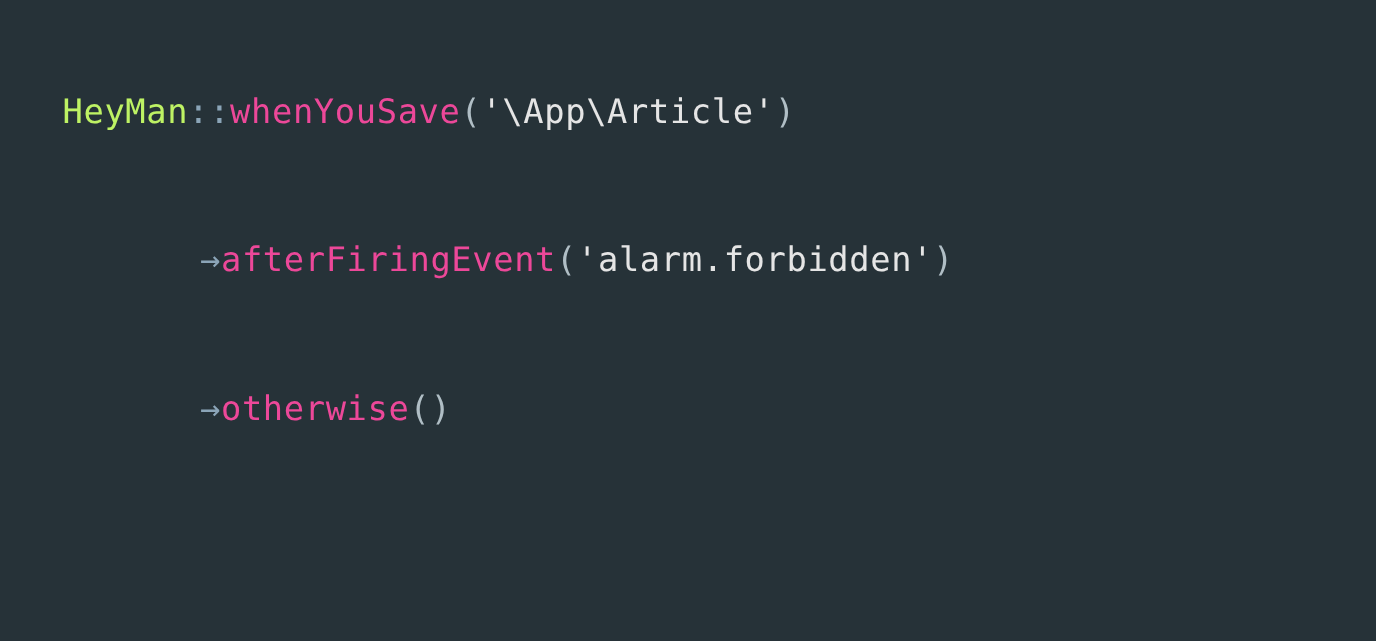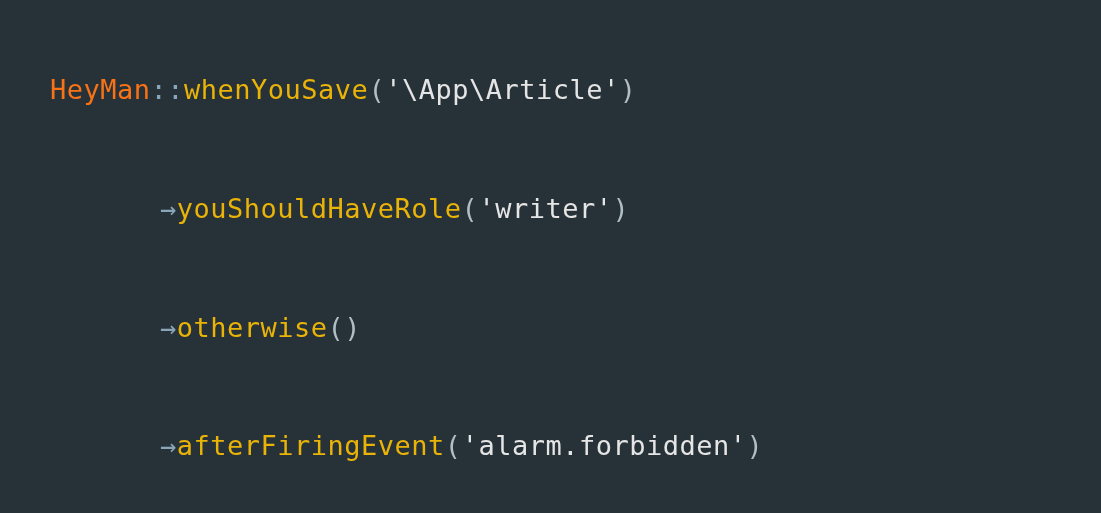--- a/index.html
+++ b/index.html
@@ -16,43 +16,42 @@
       padding: 60px 50px;
       letter-spacing: 0.5px;
     }
     .code-block {
       line-height: 2.2;
     }
     .line {
       white-space: pre;
     }
     .class-name {
-      color: #f97316;
+      color: #bef264;
     }
     .scope-resolution {
       color: #8ba5b8;
     }
     .method-name {
-      color: #eab308;
+      color: #ec4899;
     }
     .paren {
       color: #b0bec5;
     }
     .string {
       color: #e5e5e5;
     }
     .arrow {
       color: #8ba5b8;
     }
     .indent {
       display: inline-block;
       width: 110px;
     }
   </style>
 </head>
 <body>
 
 <pre class="code-block"><div class="line"><span class="class-name">HeyMan</span><span class="scope-resolution">::</span><span class="method-name">whenYouSave</span><span class="paren">(</span><span class="string">'\App\Article'</span><span class="paren">)</span></div>
-<div class="line"><span class="indent"></span><span class="arrow">→</span><span class="method-name">youShouldHaveRole</span><span class="paren">(</span><span class="string">'writer'</span><span class="paren">)</span></div>
+<div class="line"><span class="indent"></span><span class="arrow">→</span><span class="method-name">afterFiringEvent</span><span class="paren">(</span><span class="string">'alarm.forbidden'</span><span class="paren">)</span></div>
 <div class="line"><span class="indent"></span><span class="arrow">→</span><span class="method-name">otherwise</span><span class="paren">(</span><span class="paren">)</span></div>
-<div class="line"><span class="indent"></span><span class="arrow">→</span><span class="method-name">afterFiringEvent</span><span class="paren">(</span><span class="string">'alarm.forbidden'</span><span class="paren">)</span></div>
 
 </pre>
 
 </body></html>

